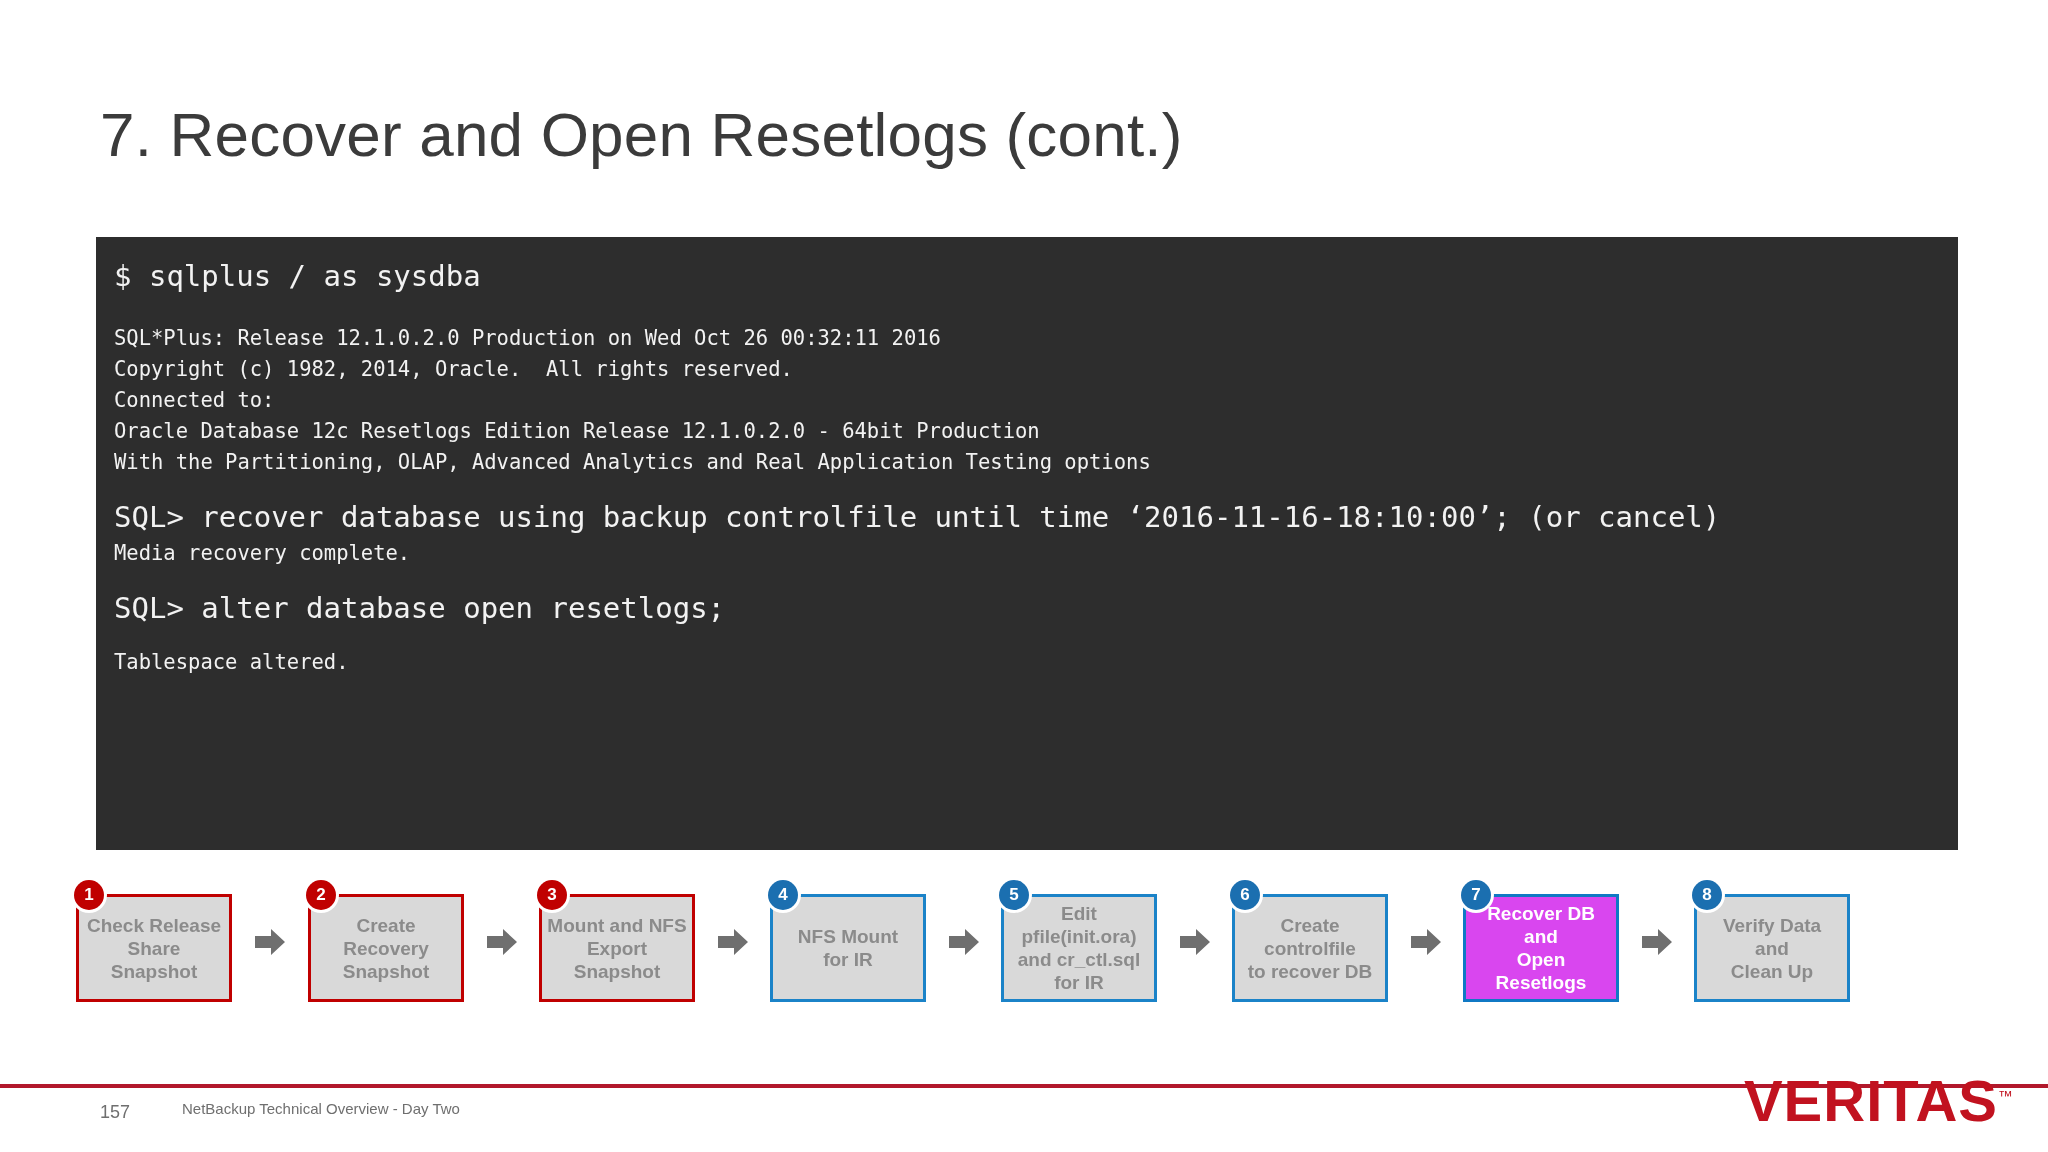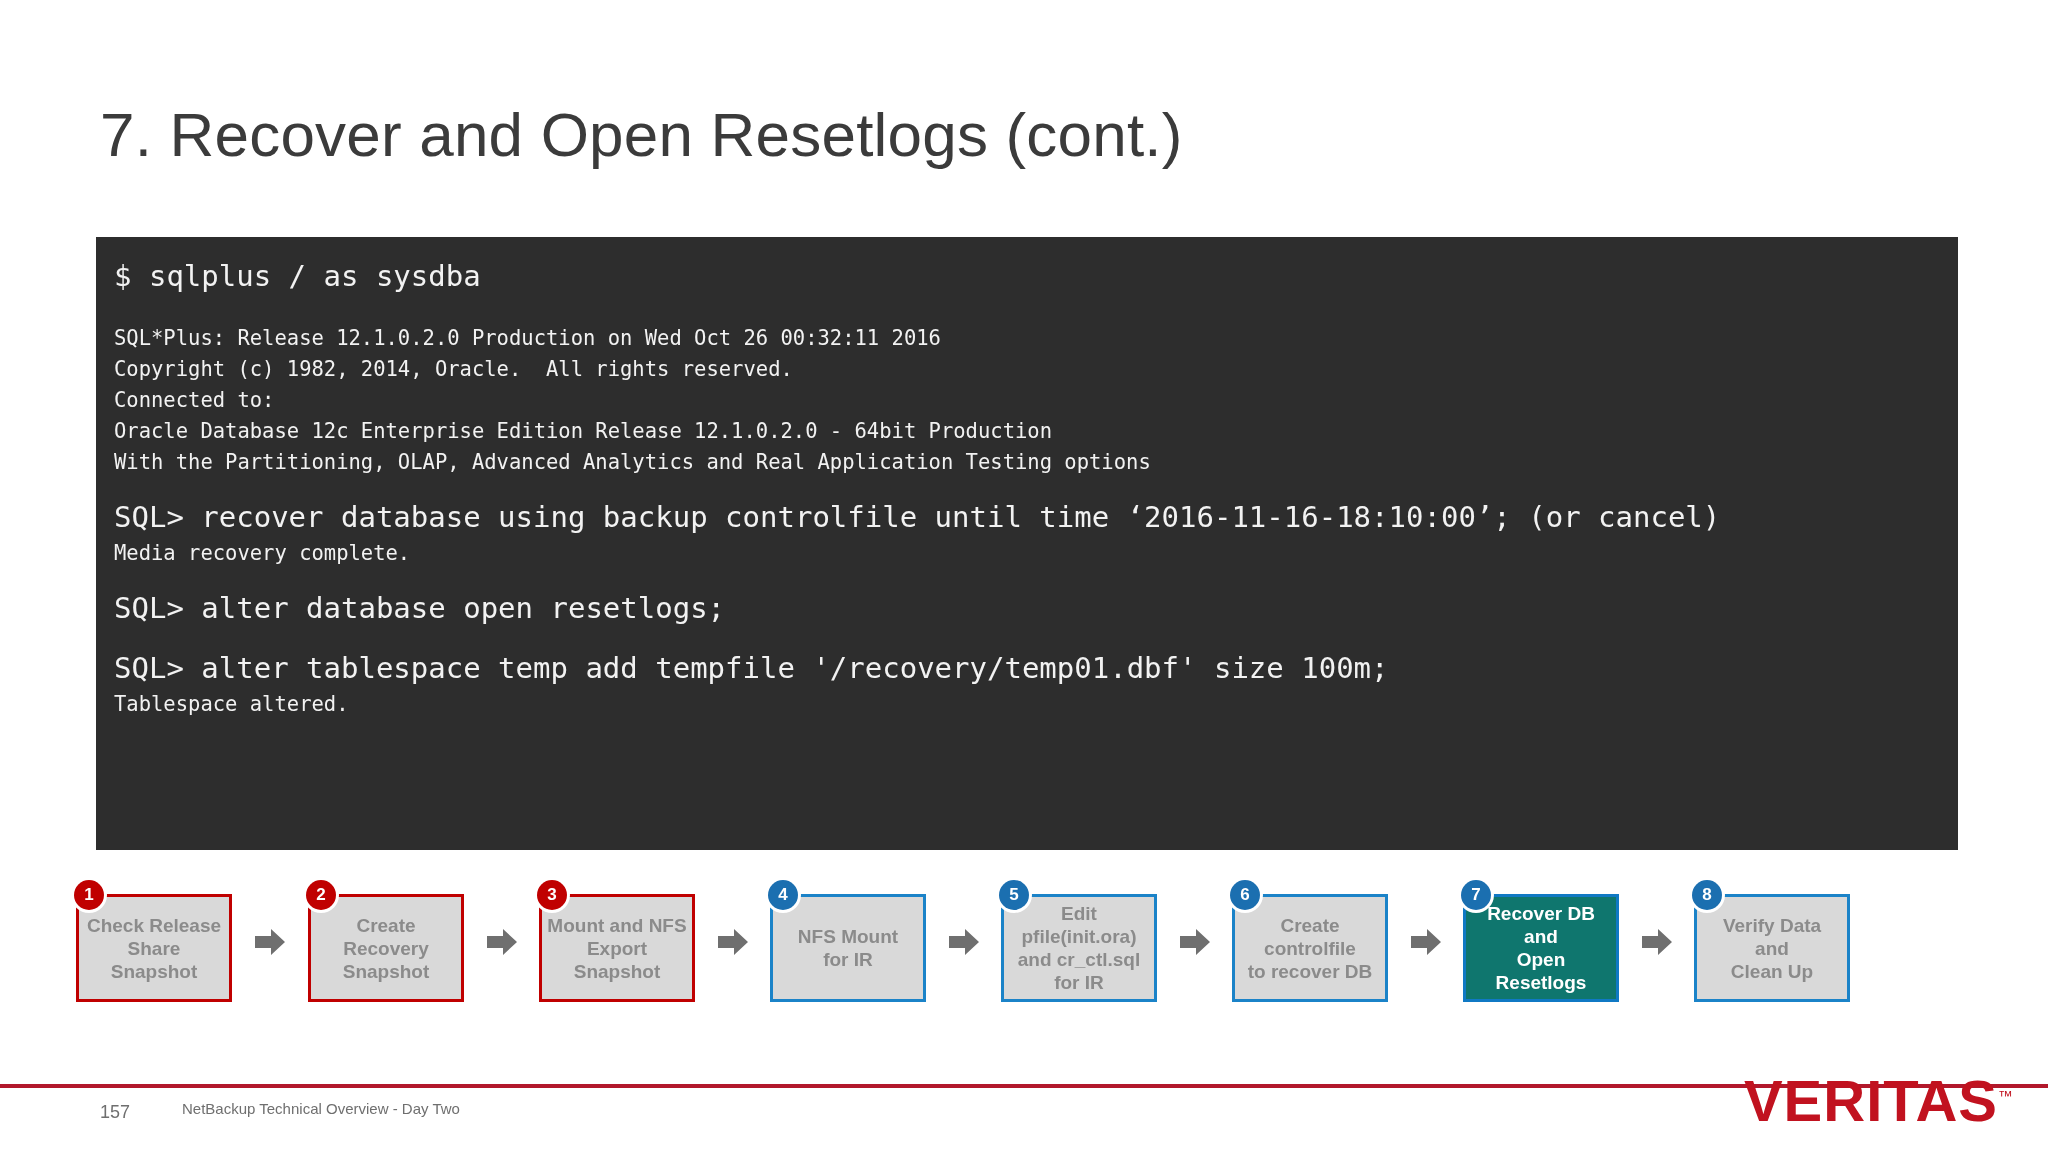--- a/index.html
+++ b/index.html
@@ -83,21 +83,21 @@
     background: #d9d9d9;
     border: 3px solid #c00000;
     box-sizing: border-box;
     display: flex;
     align-items: center;
     justify-content: center;
     text-align: center;
   }
   .flow-step.blue .step-box { border-color: #1b83c8; }
   .flow-step.active .step-box {
-    background: #0f766e;
+    background: #d946ef;
     border-color: #1079c4;
   }
   .step-label {
     font-size: 19px;
     line-height: 23px;
     font-weight: bold;
     color: #8b8b8b;
     padding: 0 4px;
     white-space: pre-line;
   }
@@ -176,29 +176,28 @@
 
 <div class="slide-title">7. Recover and Open Resetlogs (cont.)</div>
 
 <div class="terminal">
   <div id="terminal-lines">
       <div class="term-line cmd">$ sqlplus / as sysdba</div>
       <div class="term-line blank-lg"></div>
       <div class="term-line out">SQL*Plus: Release 12.1.0.2.0 Production on Wed Oct 26 00:32:11 2016</div>
       <div class="term-line out">Copyright (c) 1982, 2014, Oracle.  All rights reserved.</div>
       <div class="term-line out">Connected to:</div>
-      <div class="term-line out">Oracle Database 12c Enterprise Edition Release 12.1.0.2.0 - 64bit Production</div>
+      <div class="term-line out">Oracle Database 12c Resetlogs Edition Release 12.1.0.2.0 - 64bit Production</div>
       <div class="term-line out">With the Partitioning, OLAP, Advanced Analytics and Real Application Testing options</div>
       <div class="term-line blank-sm"></div>
       <div class="term-line cmd">SQL&gt; recover database using backup controlfile until time ‘2016-11-16-18:10:00’; (or cancel)</div>
       <div class="term-line out">Media recovery complete.</div>
       <div class="term-line blank-sm"></div>
       <div class="term-line cmd">SQL&gt; alter database open resetlogs;</div>
       <div class="term-line blank-sm"></div>
-      <div class="term-line cmd">SQL&gt; alter tablespace temp add tempfile '/recovery/temp01.dbf' size 100m;</div>
       <div class="term-line out">Tablespace altered.</div>
     </div>
 </div>
 
 <div class="flow" id="flow-container">
     <div class="flow-step " style="left: 0px; width: 156px;">
       <div class="step-box">
         <div class="step-label">Check Release
 Share Snapshot</div>
       </div>

